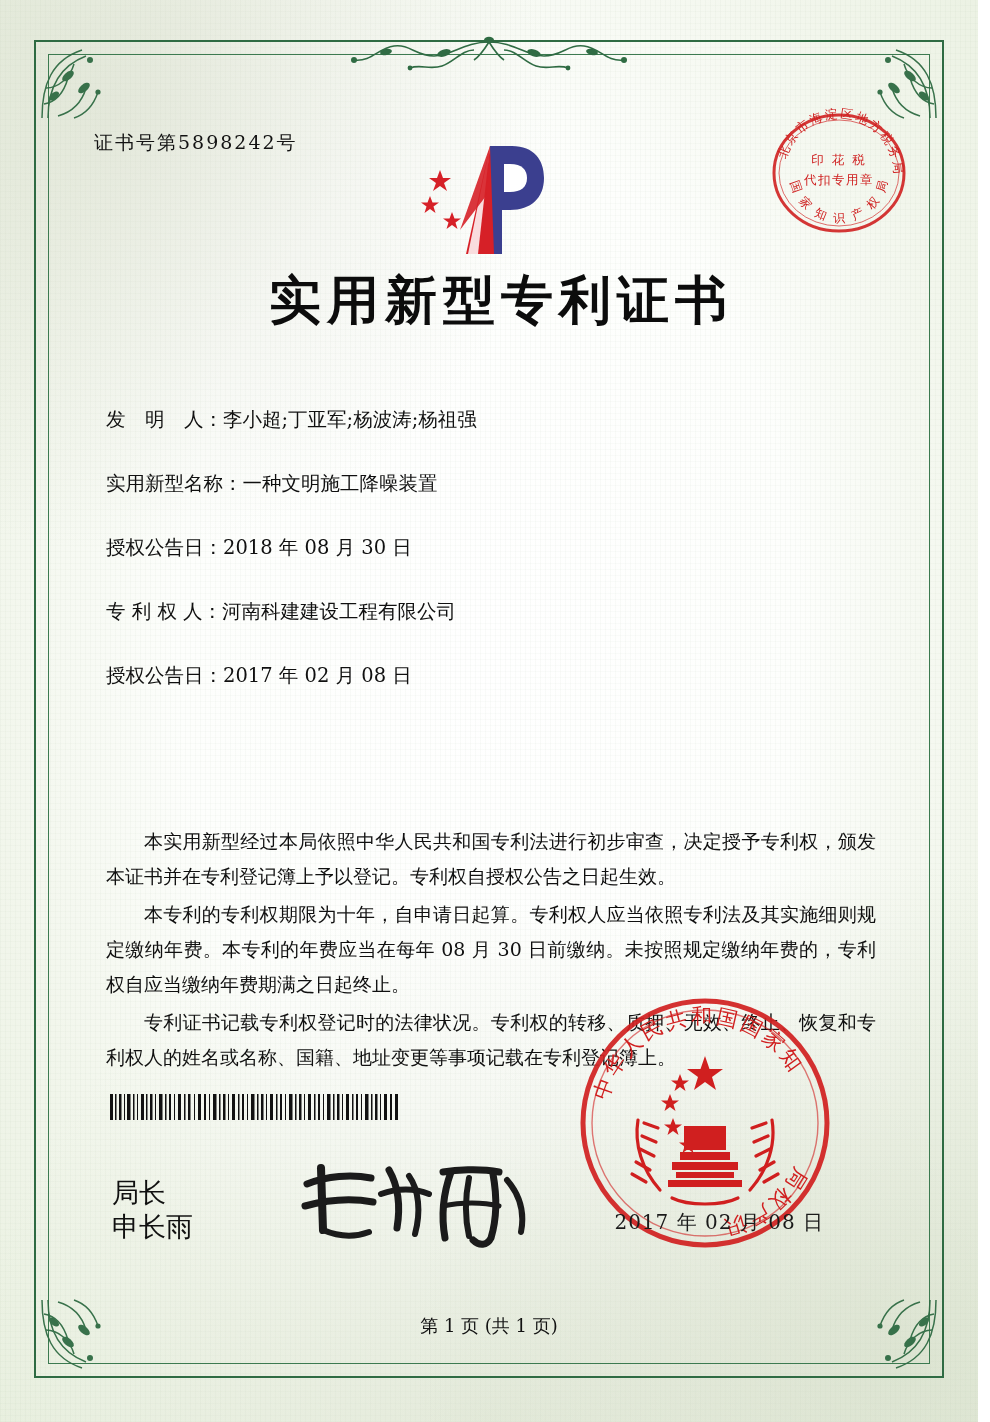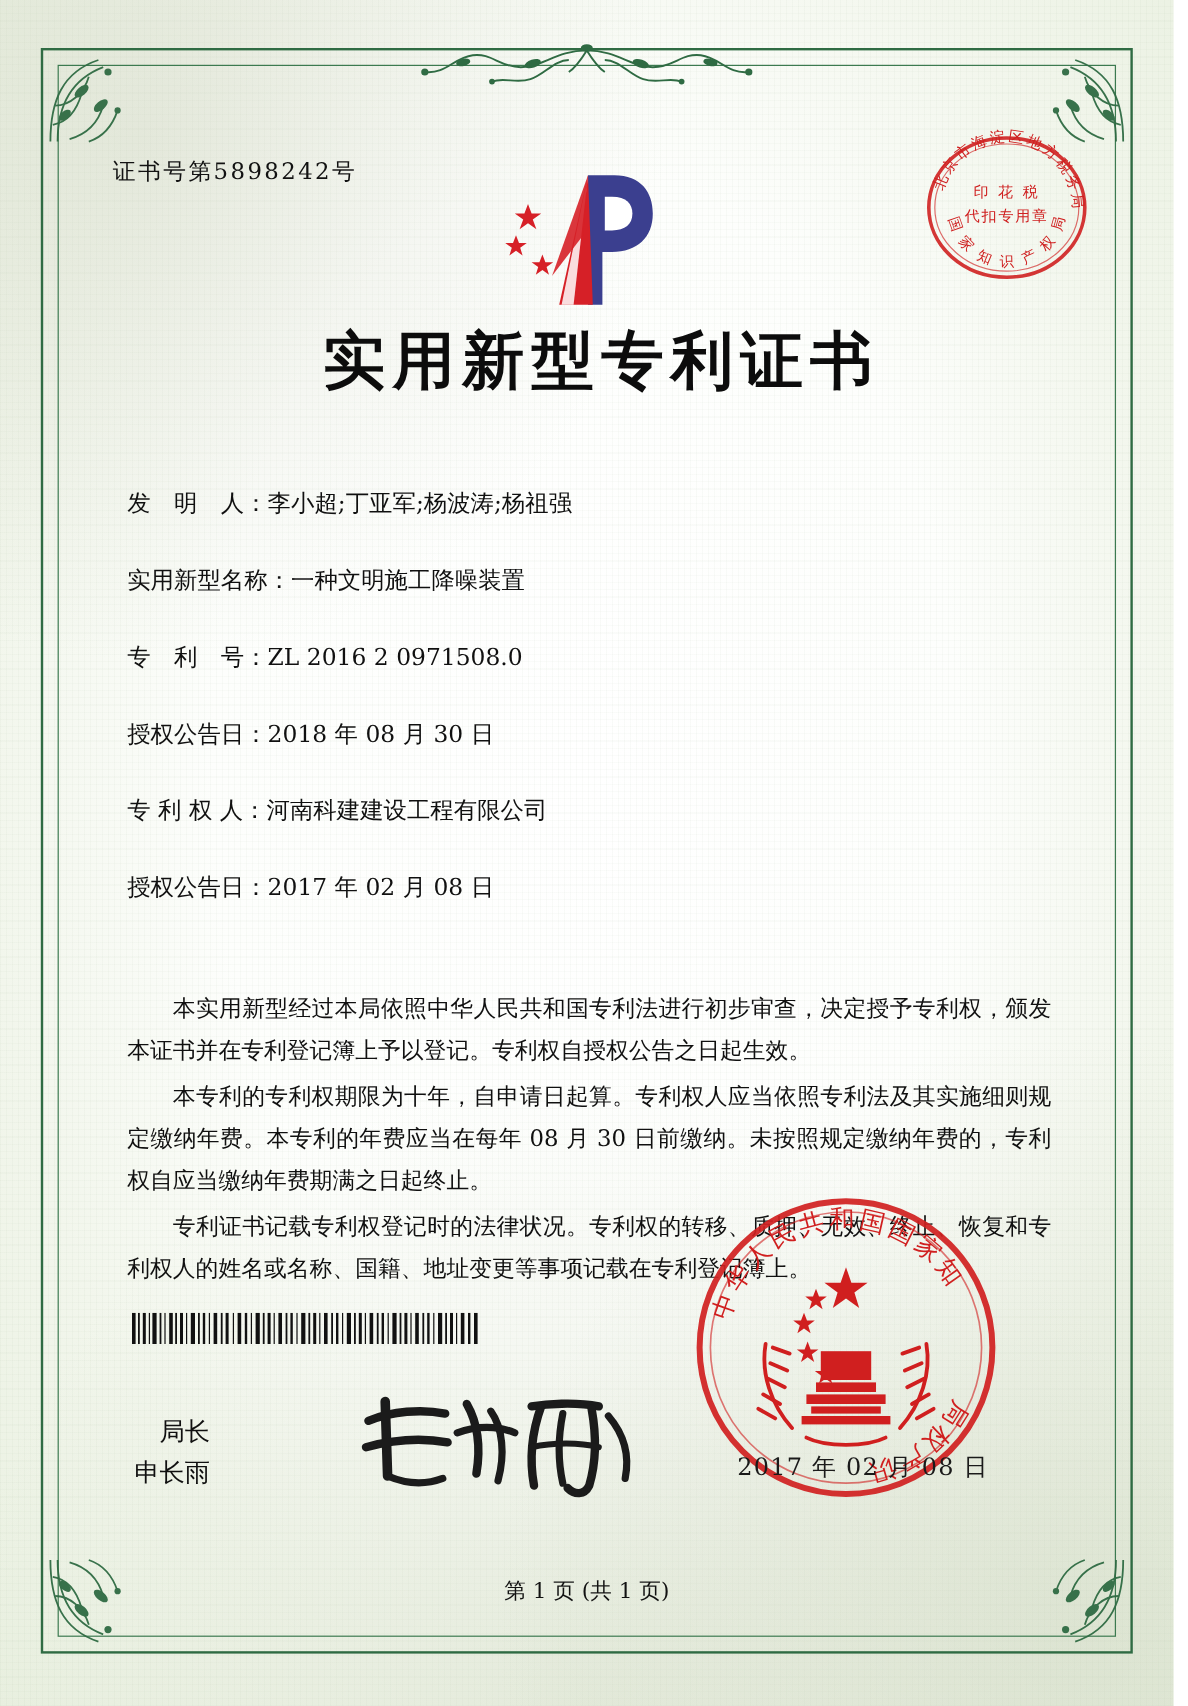--- a/index.html
+++ b/index.html
@@ -159,25 +159,24 @@
     top: 1040px;
     width: 290px;
     height: 26px;
   }
 
   
   .director {
     position: absolute;
     left: 64px;
     top: 1122px;
-    font-size: 21px;
+    font-size: 27px;
     line-height: 34px;
     color: #101010;
     font-family: "DejaVu Serif", serif;
-    text-align: right;
   }
   .signature {
     position: absolute;
     left: 245px;
     top: 1100px;
     width: 260px;
     height: 96px;
     color: #1b1b1b;
   }
 
@@ -347,23 +346,20 @@
     </svg>
 
     <div class="title">实用新型专利证书</div>
 
     <div class="fields">
       <div class="field-row">
         <span class="field-label">发　明　人：</span><span class="field-value">李小超;丁亚军;杨波涛;杨祖强</span>
       </div>
       <div class="field-row">
         <span class="field-label">实用新型名称：</span><span class="field-value">一种文明施工降噪装置</span>
-      </div>
-      <div class="field-row">
-        <span class="field-label">专　利　号：</span><span class="field-value">ZL 2016 2 0971508.0</span>
       </div>
       <div class="field-row">
         <span class="field-label">授权公告日：</span><span class="field-value">2018 年 08 月 30 日</span>
       </div>
       <div class="field-row">
         <span class="field-label">专 利 权 人：</span><span class="field-value">河南科建建设工程有限公司</span>
       </div>
       <div class="field-row">
         <span class="field-label">授权公告日：</span><span class="field-value">2017 年 02 月 08 日</span>
       </div>

